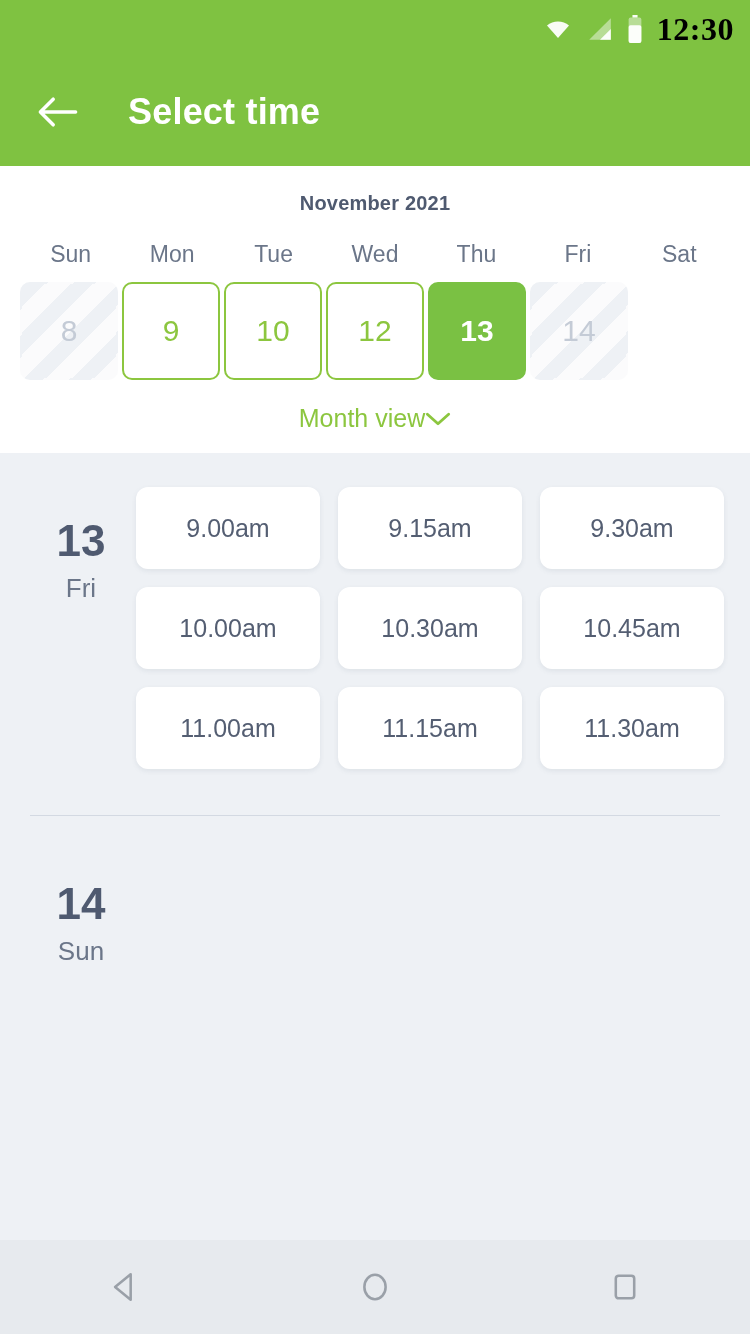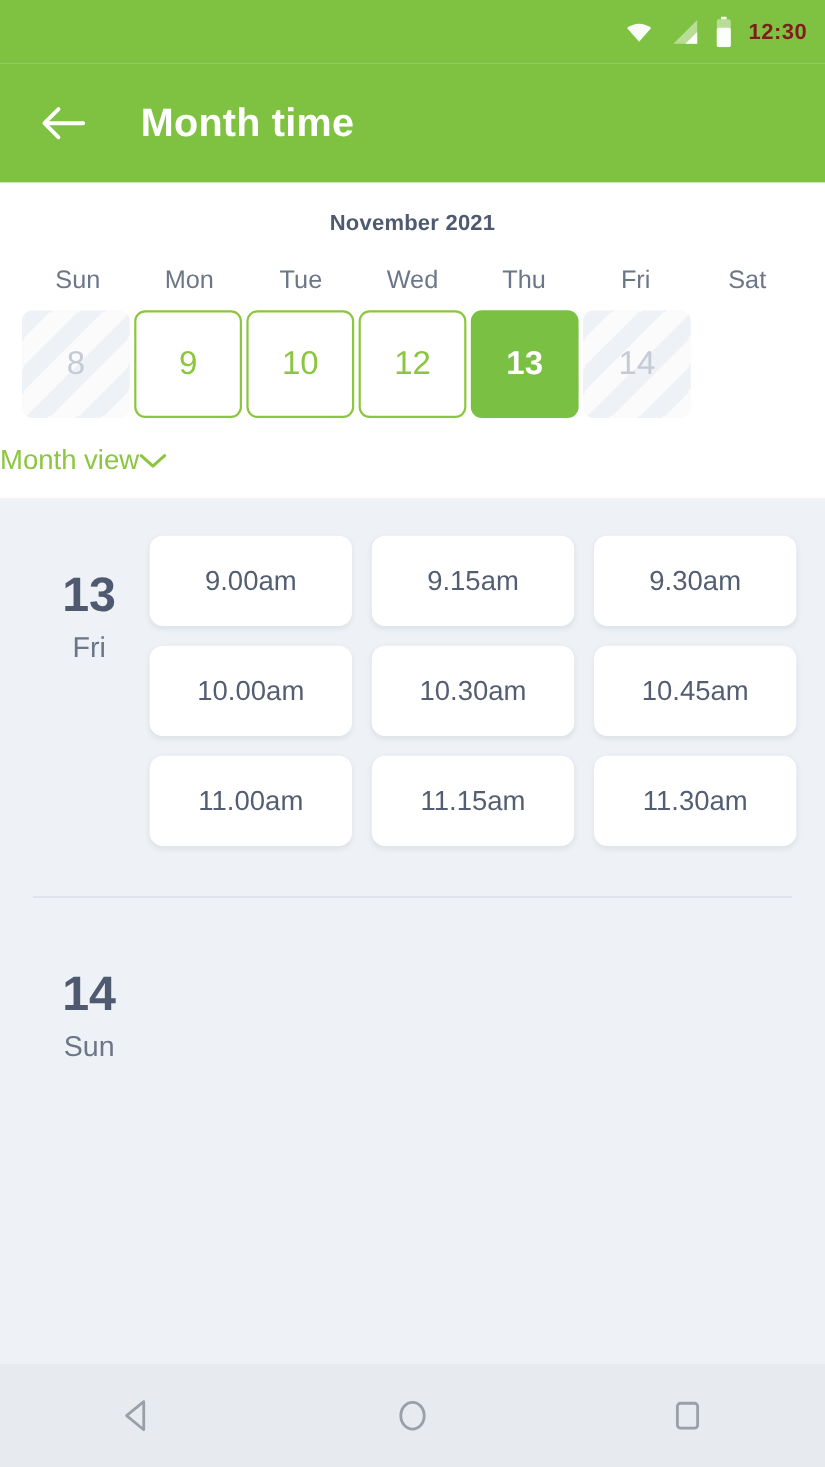--- a/index.html
+++ b/index.html
@@ -11,21 +11,21 @@
   }
   #screen { position:relative; width:750px; height:1334px; display:flex; flex-direction:column; }
 
   
   .statusbar {
     height:58px; background:#7fc241;
     display:flex; align-items:center; justify-content:flex-end;
     padding-right:16px; gap:14px;
   }
   .sb-icon { display:flex; align-items:center; justify-content:center; }
-  .sb-time { color:#7f1d1d; font-size:20px; font-weight:bold; letter-spacing:0.5px; }
+  .sb-time { color:#000000; font-size:32px; font-weight:bold; letter-spacing:0.5px;font-family:Liberation Serif, serif; }
 
   
   .appbar {
     height:108px; background:#7fc241;
     display:flex; align-items:center; padding-left:34px; gap:46px;
   }
   .back-btn { width:48px; height:48px; display:flex; align-items:center; justify-content:center; cursor:pointer; }
   .appbar-title { color:#ffffff; font-size:36px; font-weight:bold; letter-spacing:0.2px; }
 
   
@@ -48,21 +48,21 @@
   .day.enabled { background:#ffffff; border:2px solid #8cc63f; color:#8cc63f; cursor:pointer; }
   .day.selected { background:#7ac143; border:2px solid #7ac143; color:#ffffff; font-weight:bold; cursor:pointer; }
   .day.disabled {
     color:#c4cbd6; border:2px solid transparent;
     background-color:#eef1f5;
     background-image:repeating-linear-gradient(135deg,
        rgba(255,255,255,0) 0px, rgba(255,255,255,0) 16px,
        rgba(255,255,255,.75) 16px, rgba(255,255,255,.75) 34px);
   }
   .month-view {
-    margin-top:24px; display:flex; align-items:center; justify-content:flex-start;
+    margin-top:24px; display:flex; align-items:center; justify-content:center;
     cursor:pointer;
   }
   .month-view-label { color:#8cc63f; font-size:25px; }
 
   
   .content { flex:1; background:#eef1f5; overflow:hidden; }
   .day-block { display:flex; padding:34px 26px 0 26px; }
   .day-label { width:110px; flex:none; padding-top:32px; text-align:center; }
   .day-label .dnum { color:#4f5a70; font-size:44px; font-weight:bold; line-height:1; }
   .day-label .dname { color:#6b7689; font-size:26px; margin-top:10px; }
@@ -114,21 +114,21 @@
     </span>
     <span class="sb-time">12:30</span>
   </div>
 
   <div class="appbar">
     <div class="back-btn">
       <svg width="42" height="32" viewBox="0 0 26 20">
         <path d="M10 2 2 10l8 8M2 10h22" stroke="#ffffff" stroke-width="2.2" fill="none" stroke-linecap="round" stroke-linejoin="round"></path>
       </svg>
     </div>
-    <div class="appbar-title">Month time</div>
+    <div class="appbar-title">Select time</div>
   </div>
 
   <div class="calendar">
     <div class="cal-month">November 2021</div>
 
     <div class="cal-dow">
       <span>Sun</span>
       <span>Mon</span>
       <span>Tue</span>
       <span>Wed</span>

